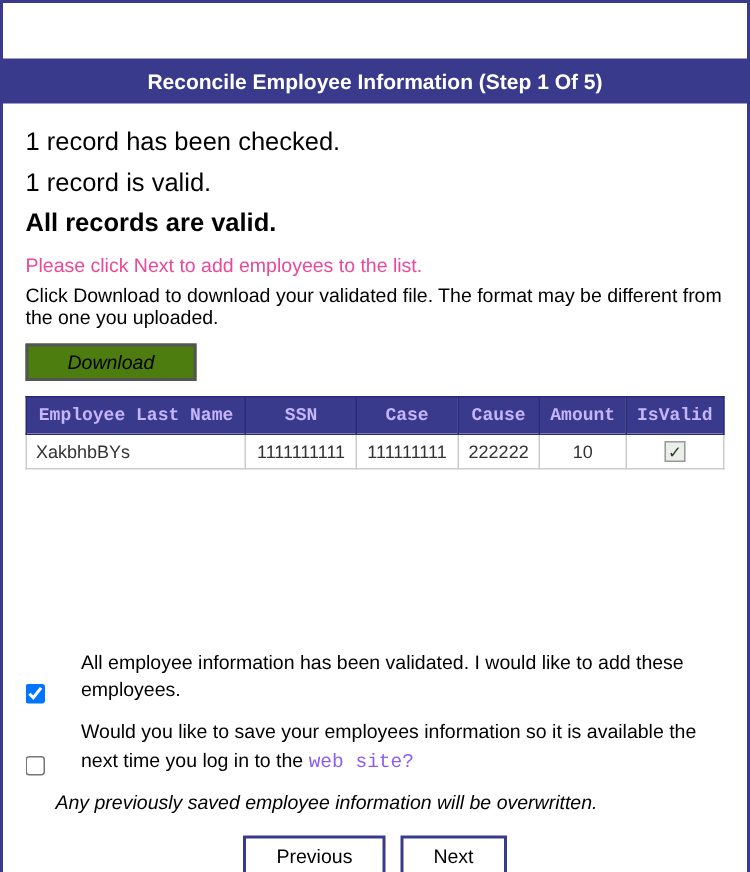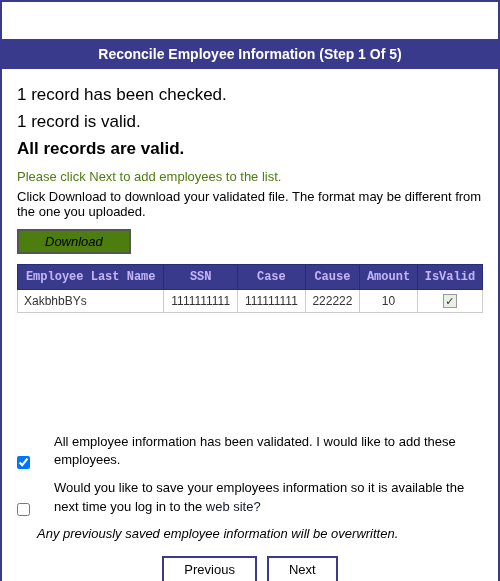--- a/index.html
+++ b/index.html
@@ -34,21 +34,21 @@
       font-size: 17px;
       line-height: 1.6;
       margin-bottom: 6px;
       color: #000;
     }
     .status-text .bold {
       font-weight: bold;
     }
     .instruction-text {
       font-size: 13px;
-      color: #4d7c0f;
+      color: #ec4899;
       margin-bottom: 5px;
     }
     .download-instruction {
       font-size: 13px;
       color: #000;
       margin-bottom: 10px;
     }
     .download-btn {
       border: 2px solid #555;
       background: #4d7c0f;
@@ -116,21 +116,22 @@
     .checkbox-row input[type="checkbox"] {
       margin-top: 2px;
       flex-shrink: 0;
     }
     .checkbox-label {
       font-size: 13px;
       color: #000;
       line-height: 1.4;
     }
     .checkbox-label .blue-link {
-      color: #0f172a;
+      color: #8b5cf6;
+      font-family: Liberation Mono, monospace;
     }
     .overwrite-notice {
       font-size: 13px;
       color: #000;
       margin-left: 20px;
       margin-bottom: 10px;
       font-style: italic;
     }
     .nav-buttons {
       display: flex;

